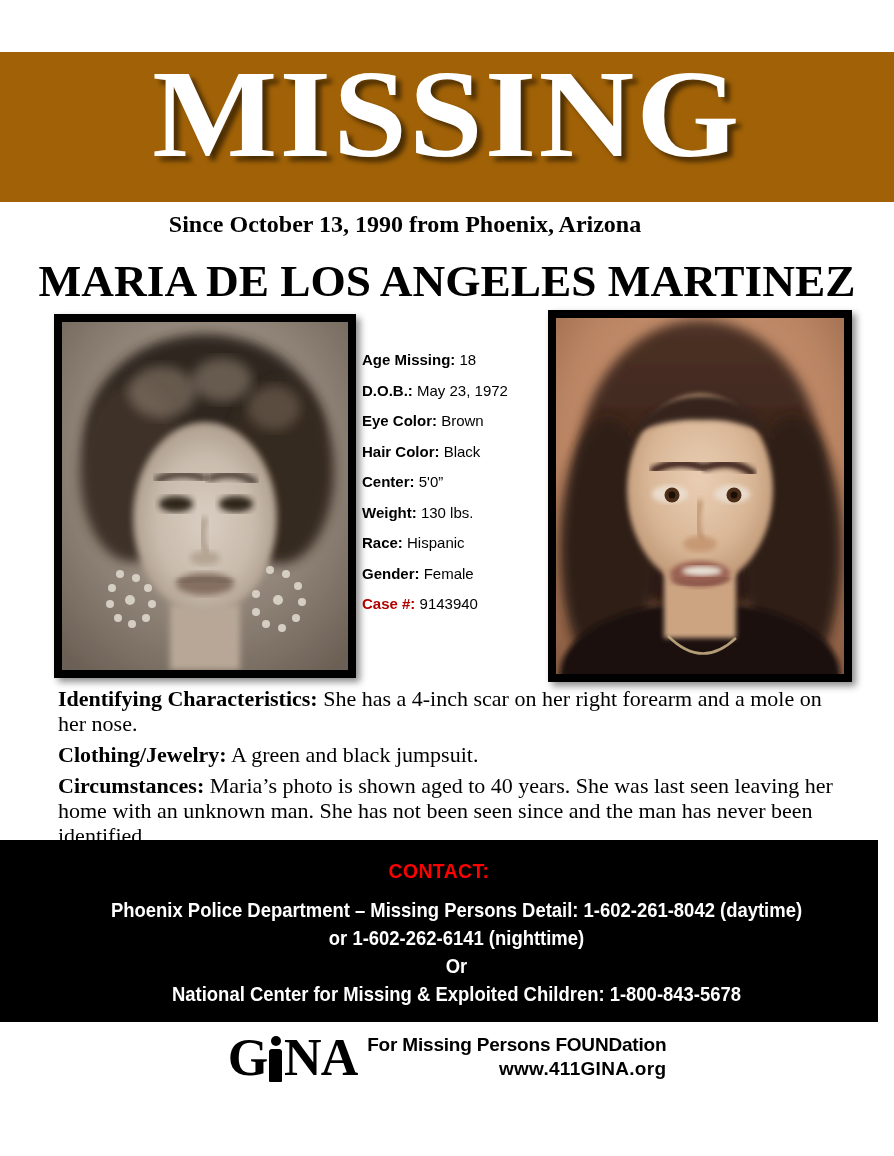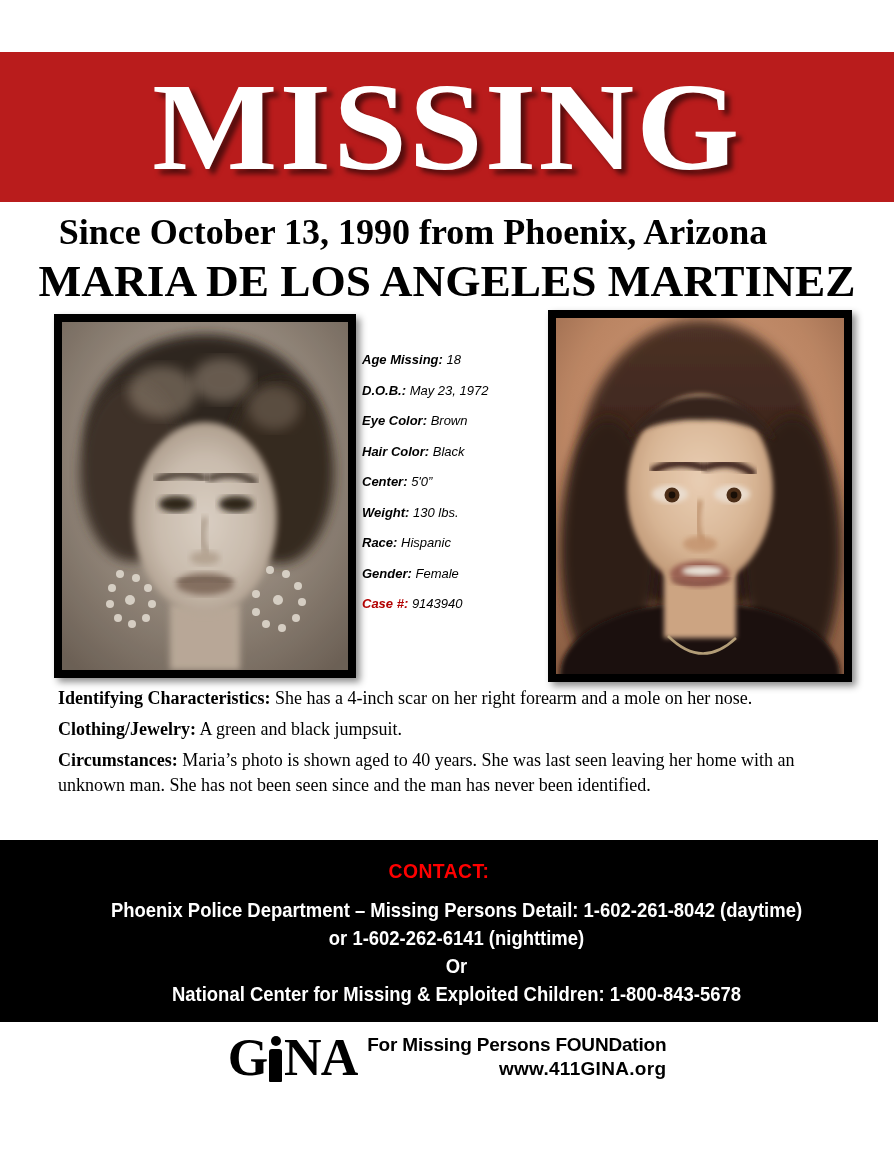--- a/index.html
+++ b/index.html
@@ -18,23 +18,23 @@
     overflow: hidden;
   }
 
   
   .banner {
     position: absolute;
     left: 0;
     top: 52px;
     width: 894px;
     height: 150px;
-    background: #b91c1c;
+    background: #a16207;
     display: flex;
-    align-items: center;
+    align-items: flex-start;
     justify-content: center;
   }
   .banner-text {
     font-family: "Liberation Serif", serif;
     font-weight: bold;
     font-size: 125px;
     line-height: 1;
     letter-spacing: 2px;
     color: #ffffff;
     text-shadow: 5px 5px 5px rgba(0,0,0,0.55);
@@ -44,24 +44,23 @@
 
   
   .since-line {
     position: absolute;
     left: 0;
     top: 211px;
     width: 810px;
     text-align: center;
     font-family: "Liberation Serif", serif;
     font-weight: bold;
-    font-size: 36px;
-    color: #000000;
-    white-space: nowrap;
-    padding-left: 8px;
+    font-size: 24px;
+    color: #000000;
+    white-space: nowrap;
   }
   .victim-name {
     position: absolute;
     left: 0;
     top: 258px;
     width: 894px;
     text-align: center;
     font-family: "Liberation Serif", serif;
     font-weight: bold;
     font-size: 44px;
@@ -99,46 +98,45 @@
   }
 
   
   .details {
     position: absolute;
     left: 362px;
     top: 345px;
     width: 190px;
   }
   .detail-row {
-    font-size: 13px;
+    font-size: 15px;
     line-height: 30.5px;
     color: #000000;
     white-space: nowrap;
-    font-style: italic;
   }
   .detail-label {
     font-weight: bold;
     color: #000000;
   }
   .detail-label.case {
     color: #b20000;
   }
   .detail-value {
     font-weight: normal;
     color: #000000;
   }
 
   
   .descriptions {
     position: absolute;
     left: 58px;
     top: 686px;
     width: 790px;
     font-family: "Liberation Serif", serif;
-    font-size: 18px;
+    font-size: 22px;
     line-height: 25px;
     color: #000000;
   }
   .desc-para {
     margin: 0 0 6px 0;
     text-align: left;
   }
   .desc-label {
     font-weight: bold;
   }

